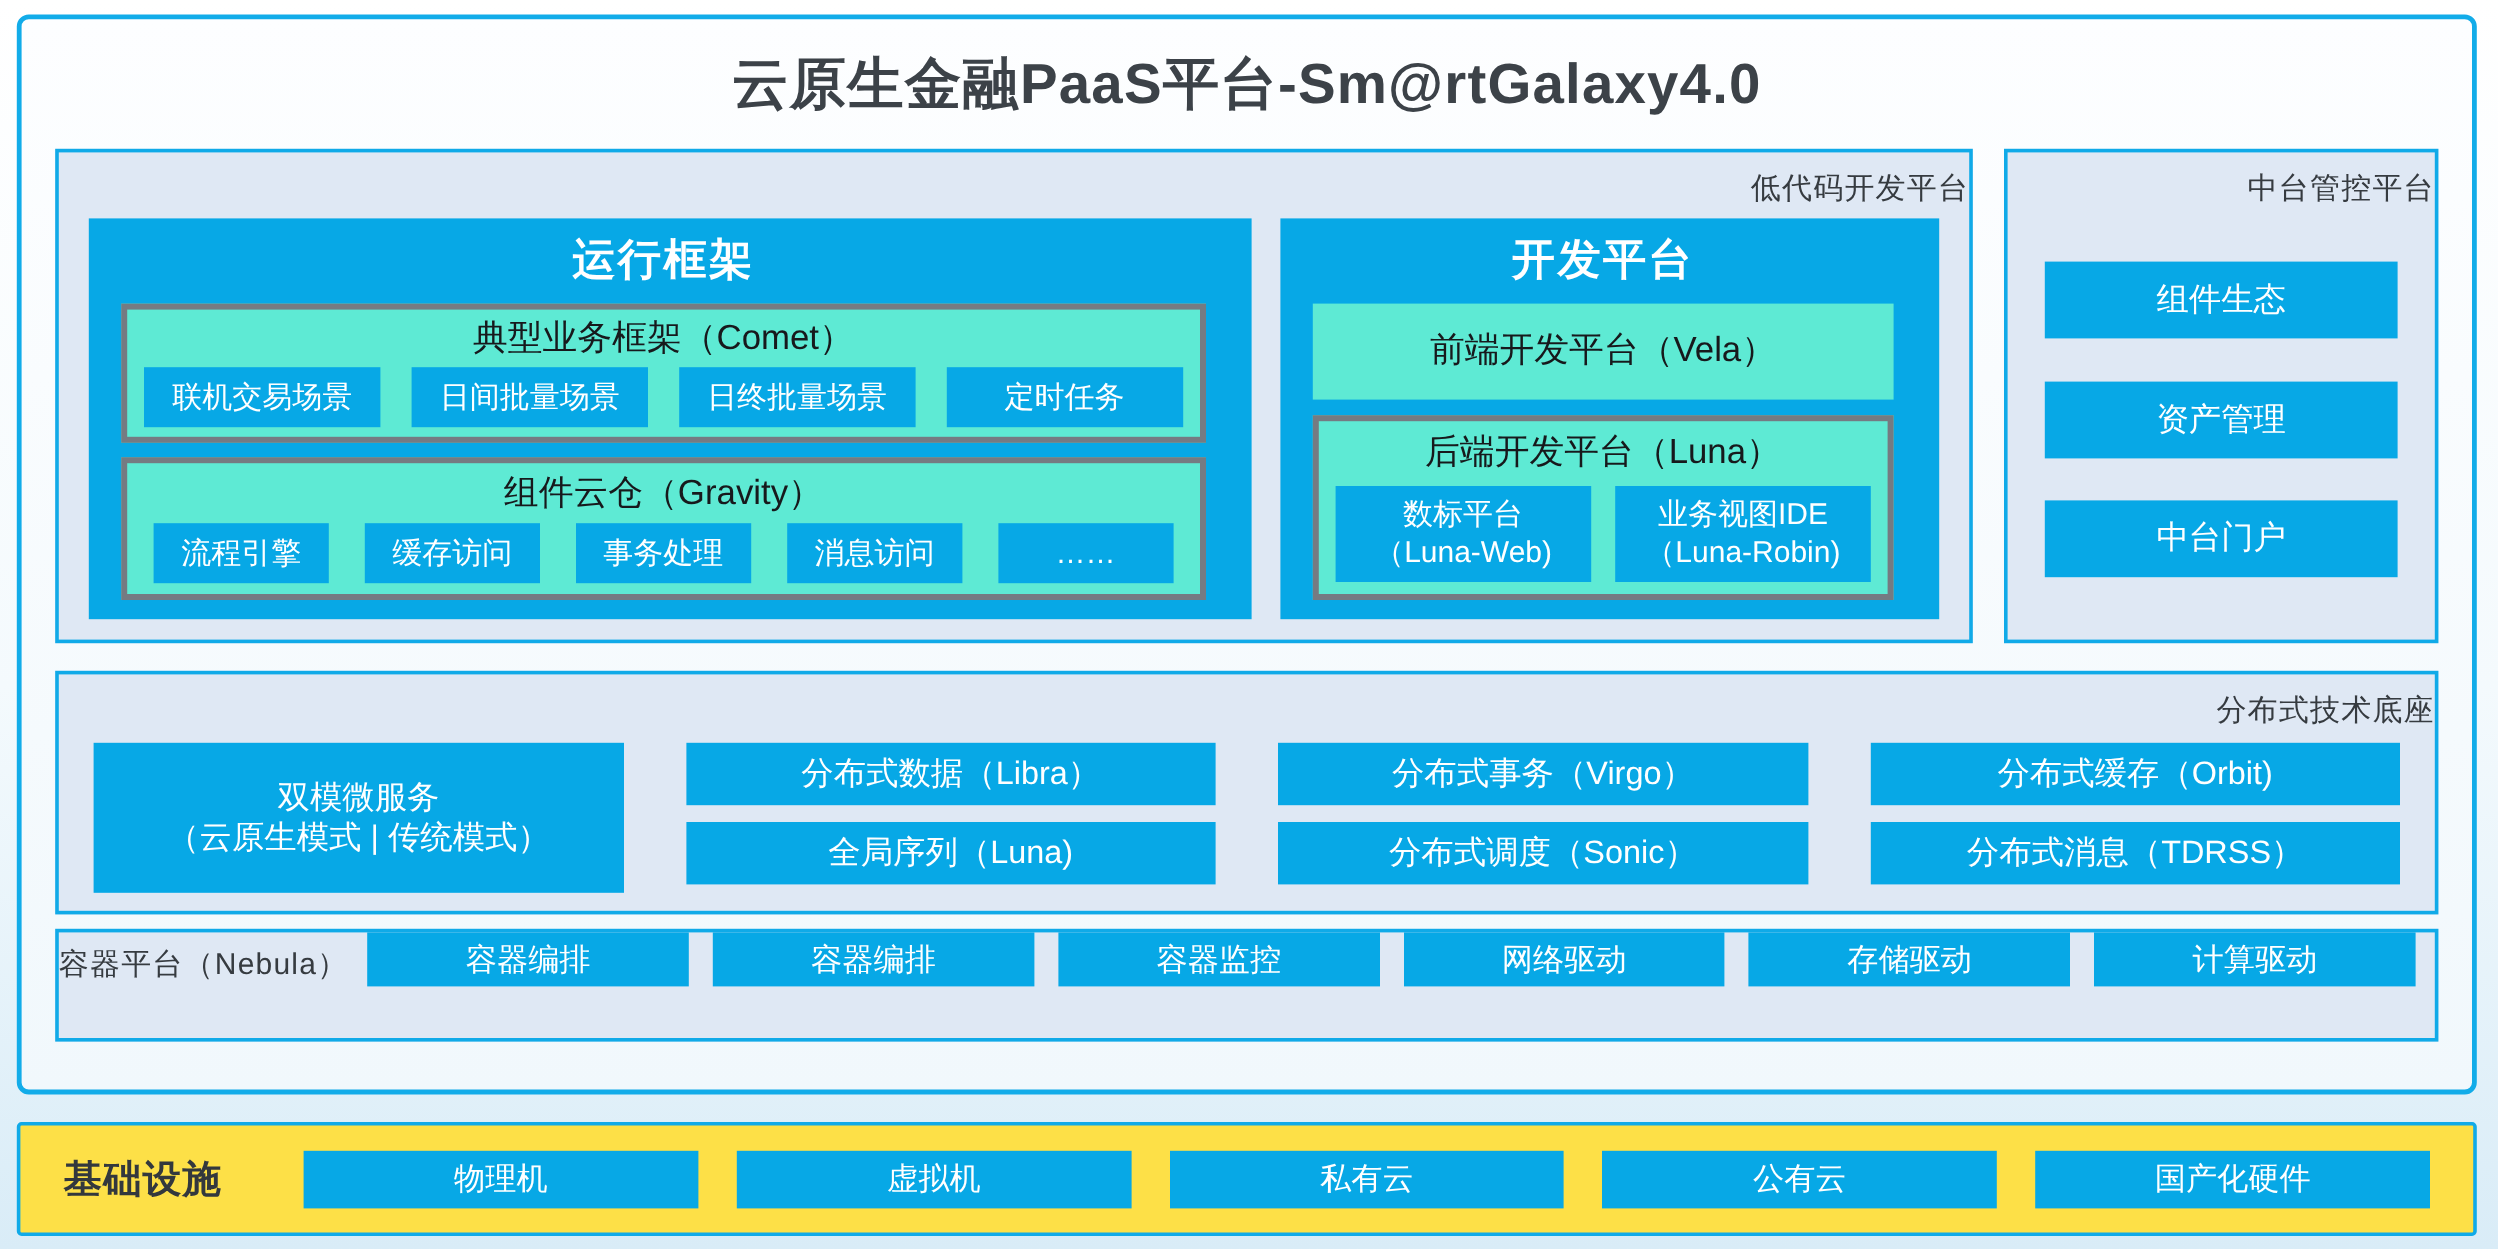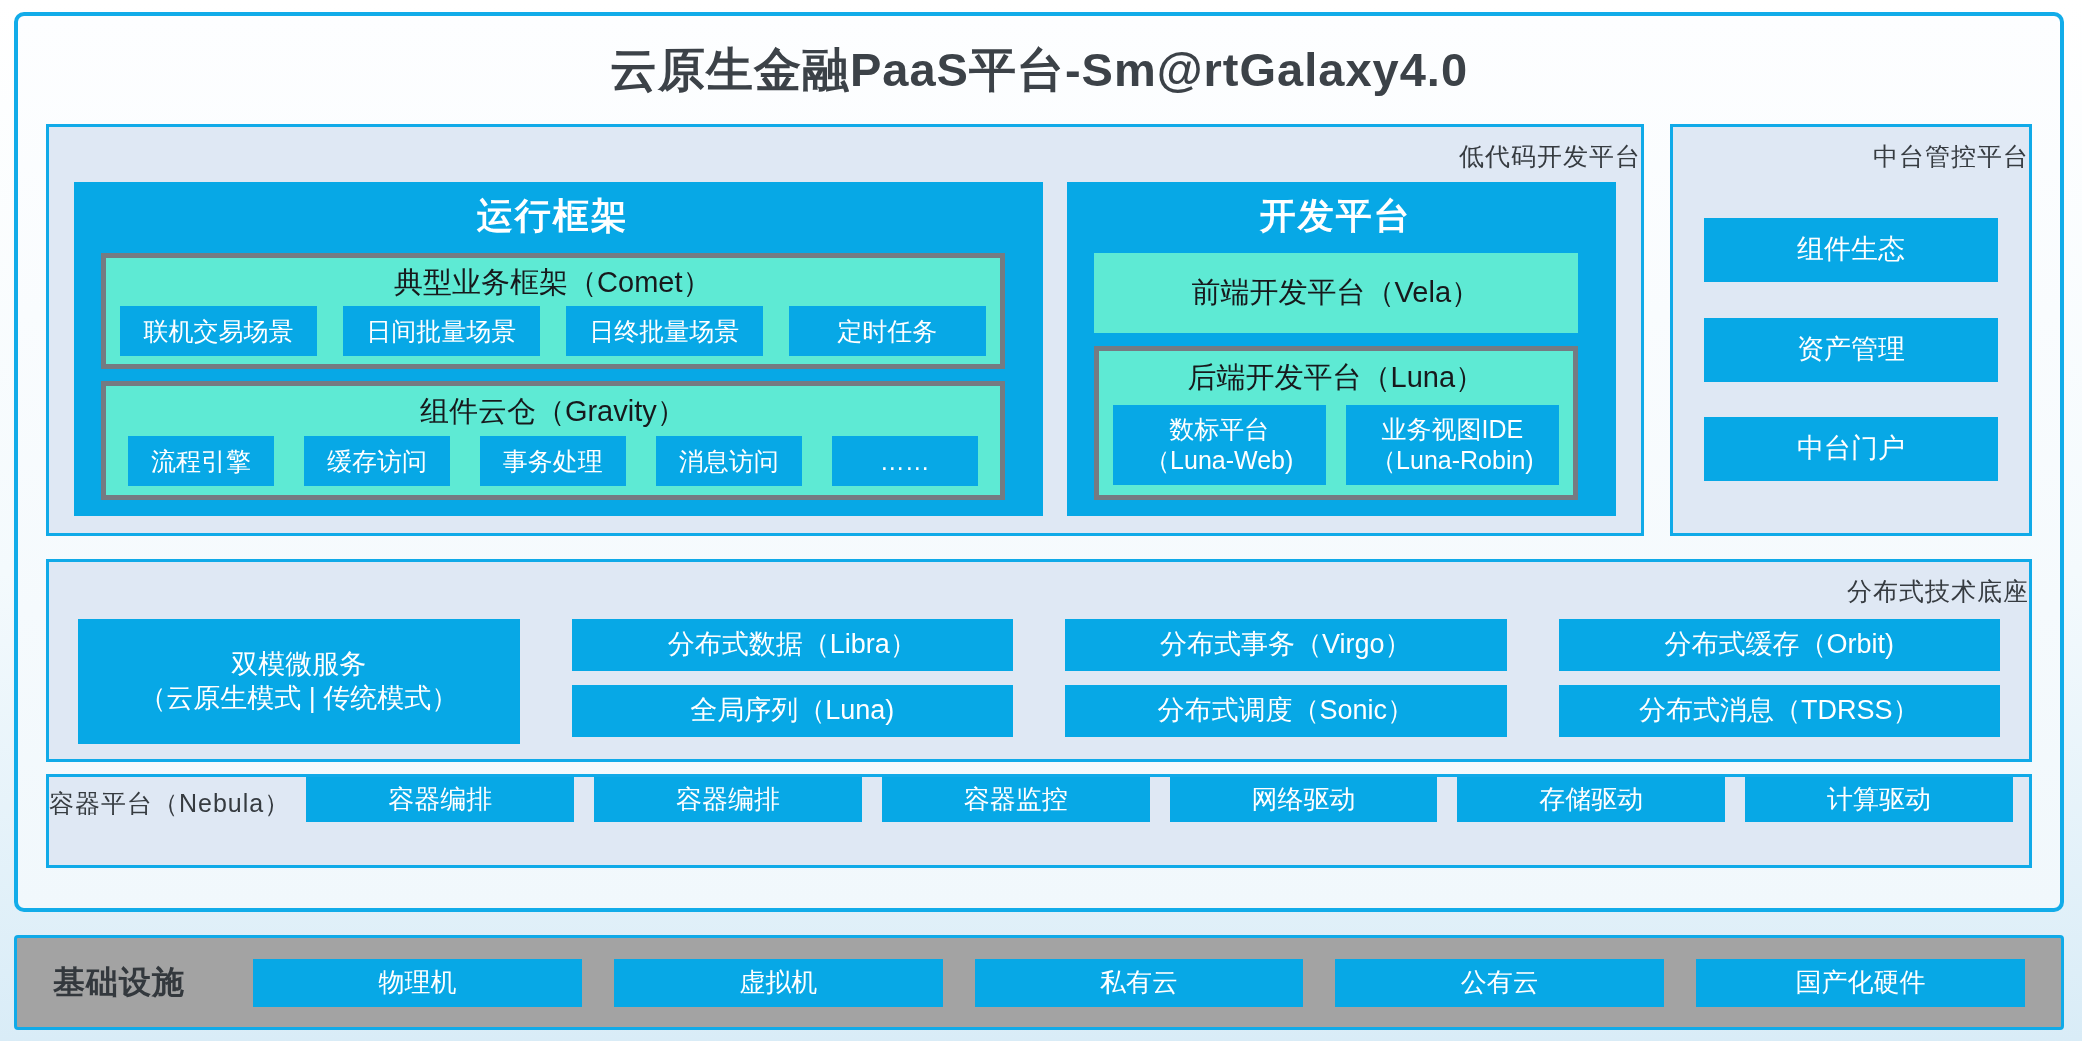--- a/index.html
+++ b/index.html
@@ -85,21 +85,21 @@
 
   .nebula-panel{margin:12px 28px 0 28px;height:94px;display:flex;flex-direction:row;}
   .nebula-panel .panel-header{padding:10px 0 6px 0;}
   .nebula-row{flex:1;display:flex;gap:20px;padding:0 16px 12px 16px;}
   .nebula-row .chip{flex:1;height:45px;align-self:flex-start;font-size:26px;}
 
   
   .infra{
     position:absolute;left:14px;top:935px;width:2050px;height:95px;
     box-sizing:border-box;border:3px solid #10aae8;border-radius:4px;
-    background:#a3a3a3;display:flex;align-items:center;
+    background:#fde047;display:flex;align-items:center;
     padding:0 36px 0 36px;gap:32px;
   }
   .infra-label{font-size:32px;font-weight:bold;color:#33383d;width:168px;letter-spacing:1px;}
   .infra .chip{flex:1;height:48px;font-size:26px;}
 </style>
 </head>
 <body>
 
 <div class="page">
 

